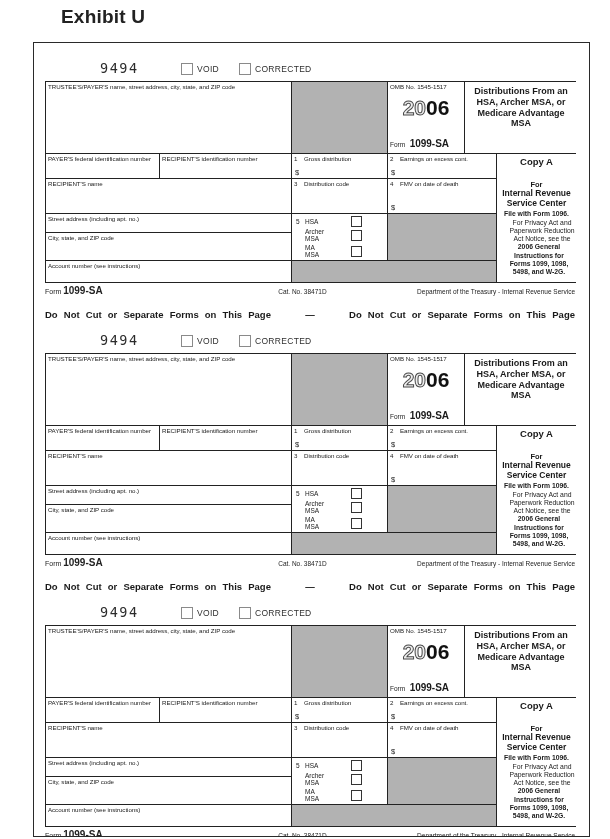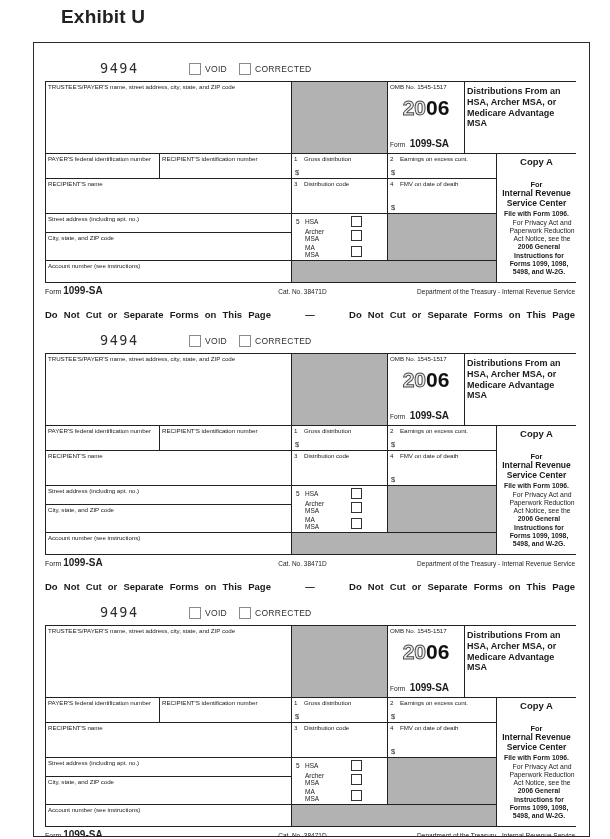--- a/index.html
+++ b/index.html
@@ -19,21 +19,21 @@
   }
   .form-block { width:530px; }
   
   .form-header { position:relative; height:24px; }
   .ocr-code {
     position:absolute; left:55px; top:3px;
     font-family:"DejaVu Sans Mono", monospace;
     font-size:13.5px; letter-spacing:1.5px; color:#2b2b2b;
   }
   .hdr-chk { position:absolute; top:6px; display:flex; align-items:center; gap:4px; }
-  .chk-void { left:144px; }
+  .chk-void { left:136px; }
   .chk-corrected { left:194px; }
   .hdr-box { width:10px; height:10px; border:1px solid #8a8a8a; background:#fff; display:inline-block; }
   .chk-label { font-size:8.5px; color:#2e2e2e; letter-spacing:0.3px; }
   
   .form-table {
     position:relative; width:530px; height:200px;
     border-top:1.8px solid #222; border-left:1.5px solid #222; border-bottom:1.5px solid #222;
     box-sizing:content-box;
   }
   .cell { position:absolute; box-sizing:border-box; padding:1px 2px; overflow:hidden; }
@@ -44,21 +44,21 @@
   .dollar { position:absolute; left:3px; bottom:1px; font-size:7.5px; color:#222; }
   
   .omb-lbl { font-size:6.2px; color:#222; }
   .year { text-align:center; margin-top:7px; line-height:1; white-space:nowrap; }
   .year20 { font-size:21px; font-weight:bold; color:#ededed; -webkit-text-stroke:1px #4a4a4a; }
   .year06 { font-size:21px; font-weight:bold; color:#111; }
   .omb-form { position:absolute; bottom:2px; left:2px; white-space:nowrap; }
   .omb-form .fw { font-size:6.5px; }
   .omb-form .fn { font-size:10px; font-weight:bold; }
   
-  .title-cell { text-align:left; font-weight:bold; font-size:9px; line-height:1.2; padding:4px 1px 16px 2px; color:#1a1a1a; }
+  .title-cell { text-align:center; font-weight:bold; font-size:9px; line-height:1.2; padding:4px 1px 16px 2px; color:#1a1a1a; }
   
   .copy-cell { text-align:center; padding:2px 1px 0 1px; }
   .copy-a   { font-size:9.5px; font-weight:bold; }
   .copy-for { font-size:7.5px; font-weight:bold; margin-top:13px; }
   .copy-irs { font-size:8.5px; font-weight:bold; line-height:1.15; }
   .copy-file{ font-size:6.8px; font-weight:bold; margin-top:1px; }
   .copy-priv{ font-size:6.8px; line-height:1.22; margin-top:2px; margin-left:auto; width:66px; }
   .copy-priv-b { font-size:6.8px; font-weight:bold; line-height:1.22; margin-left:auto; width:72px; }
   
   .b5row { display:flex; align-items:center; padding-left:2px; margin-top:1px; }

